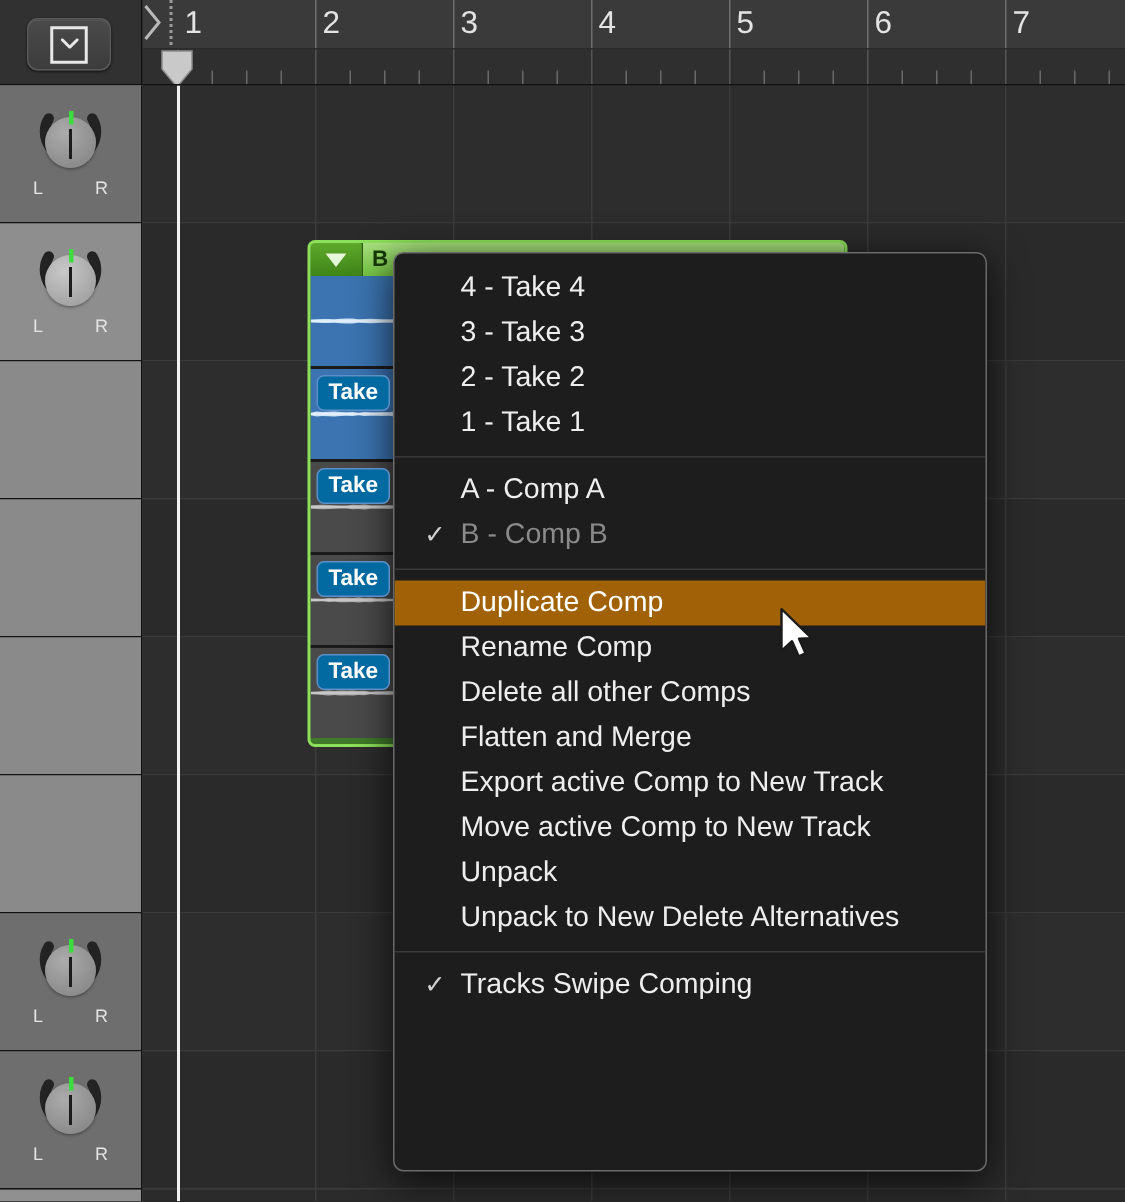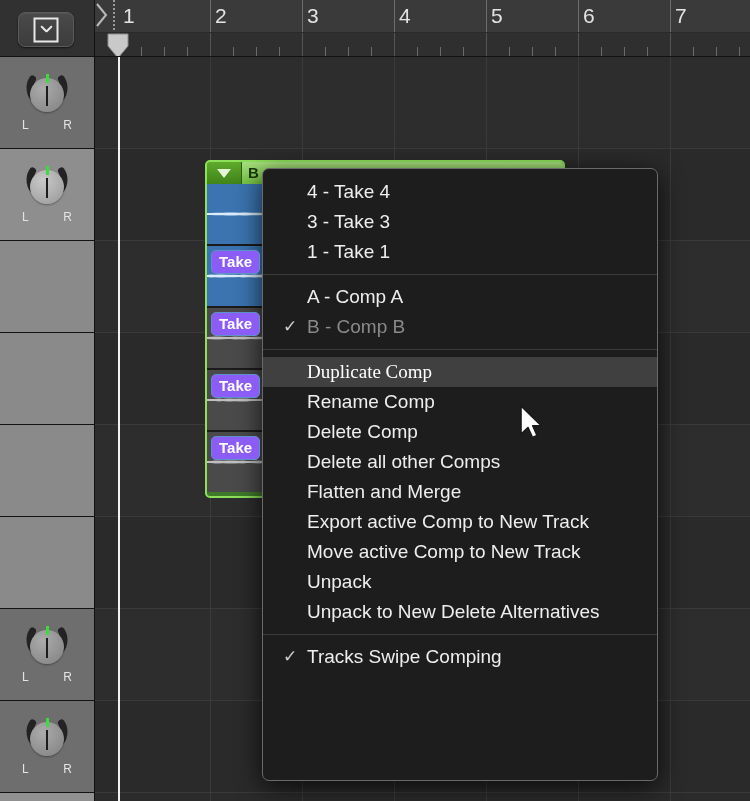--- a/index.html
+++ b/index.html
@@ -214,21 +214,21 @@
     height: 60px;
     background: #4a4a4a;
     border-top: 2px solid #1b1b1b;
     overflow: hidden;
   }
   .take-lane.active { background: #3b74b0; }
   .take-lane.first { border-top: none; }
   .take-chip {
     position: absolute; left: 4px; top: 4px;
     height: 22px;
-    background: #8b5cf6;
+    background: #0369a1;
     border: 1px solid #5c90c8;
     border-radius: 5px;
     color: #fff;
     font-size: 15px; font-weight: bold;
     line-height: 21px;
     padding: 0 7px;
     white-space: nowrap;
     z-index: 3;
   }
   .wave {
@@ -255,23 +255,22 @@
     height: 30px;
     line-height: 30px;
     color: #eeeeee;
     font-size: 19px;
     padding-left: 44px;
     white-space: nowrap;
     box-sizing: border-box;
   }
   .menu-item.dimmed { color: #8a8a8a; }
   .menu-item.selected {
-    background: #404040;
+    background: #a16207;
     color: #ffffff;
-    font-family: Liberation Serif, serif;
   }
   .menu-check {
     position: absolute; left: 18px; top: 0;
     width: 18px; height: 30px;
     line-height: 30px;
     color: #cfcfcf;
     font-size: 17px;
     text-align: center;
   }
   .menu-sep {
@@ -488,32 +487,32 @@
         </div>
     </div>
 
     <div class="playhead" id="playhead-line" style="left: 23px;"></div>
   </div>
 
   <div class="menu">
     <div class="menu-group" id="menu-takes">
         <div class="menu-item"><span>4 - Take 4</span></div>
         <div class="menu-item"><span>3 - Take 3</span></div>
+        <div class="menu-item"><span>2 - Take 2</span></div>
         <div class="menu-item"><span>1 - Take 1</span></div>
       </div>
     <div class="menu-sep"></div>
     <div class="menu-group" id="menu-comps">
         <div class="menu-item"><span>A - Comp A</span></div>
         <div class="menu-item dimmed"><span class="menu-check">✓</span><span>B - Comp B</span></div>
       </div>
     <div class="menu-sep"></div>
     <div class="menu-group" id="menu-actions">
         <div class="menu-item selected"><span>Duplicate Comp</span></div>
         <div class="menu-item"><span>Rename Comp</span></div>
-        <div class="menu-item"><span>Delete Comp</span></div>
         <div class="menu-item"><span>Delete all other Comps</span></div>
         <div class="menu-item"><span>Flatten and Merge</span></div>
         <div class="menu-item"><span>Export active Comp to New Track</span></div>
         <div class="menu-item"><span>Move active Comp to New Track</span></div>
         <div class="menu-item"><span>Unpack</span></div>
         <div class="menu-item"><span>Unpack to New Delete Alternatives</span></div>
       </div>
     <div class="menu-sep"></div>
     <div class="menu-group" id="menu-options">
         <div class="menu-item"><span class="menu-check">✓</span><span>Tracks Swipe Comping</span></div>

